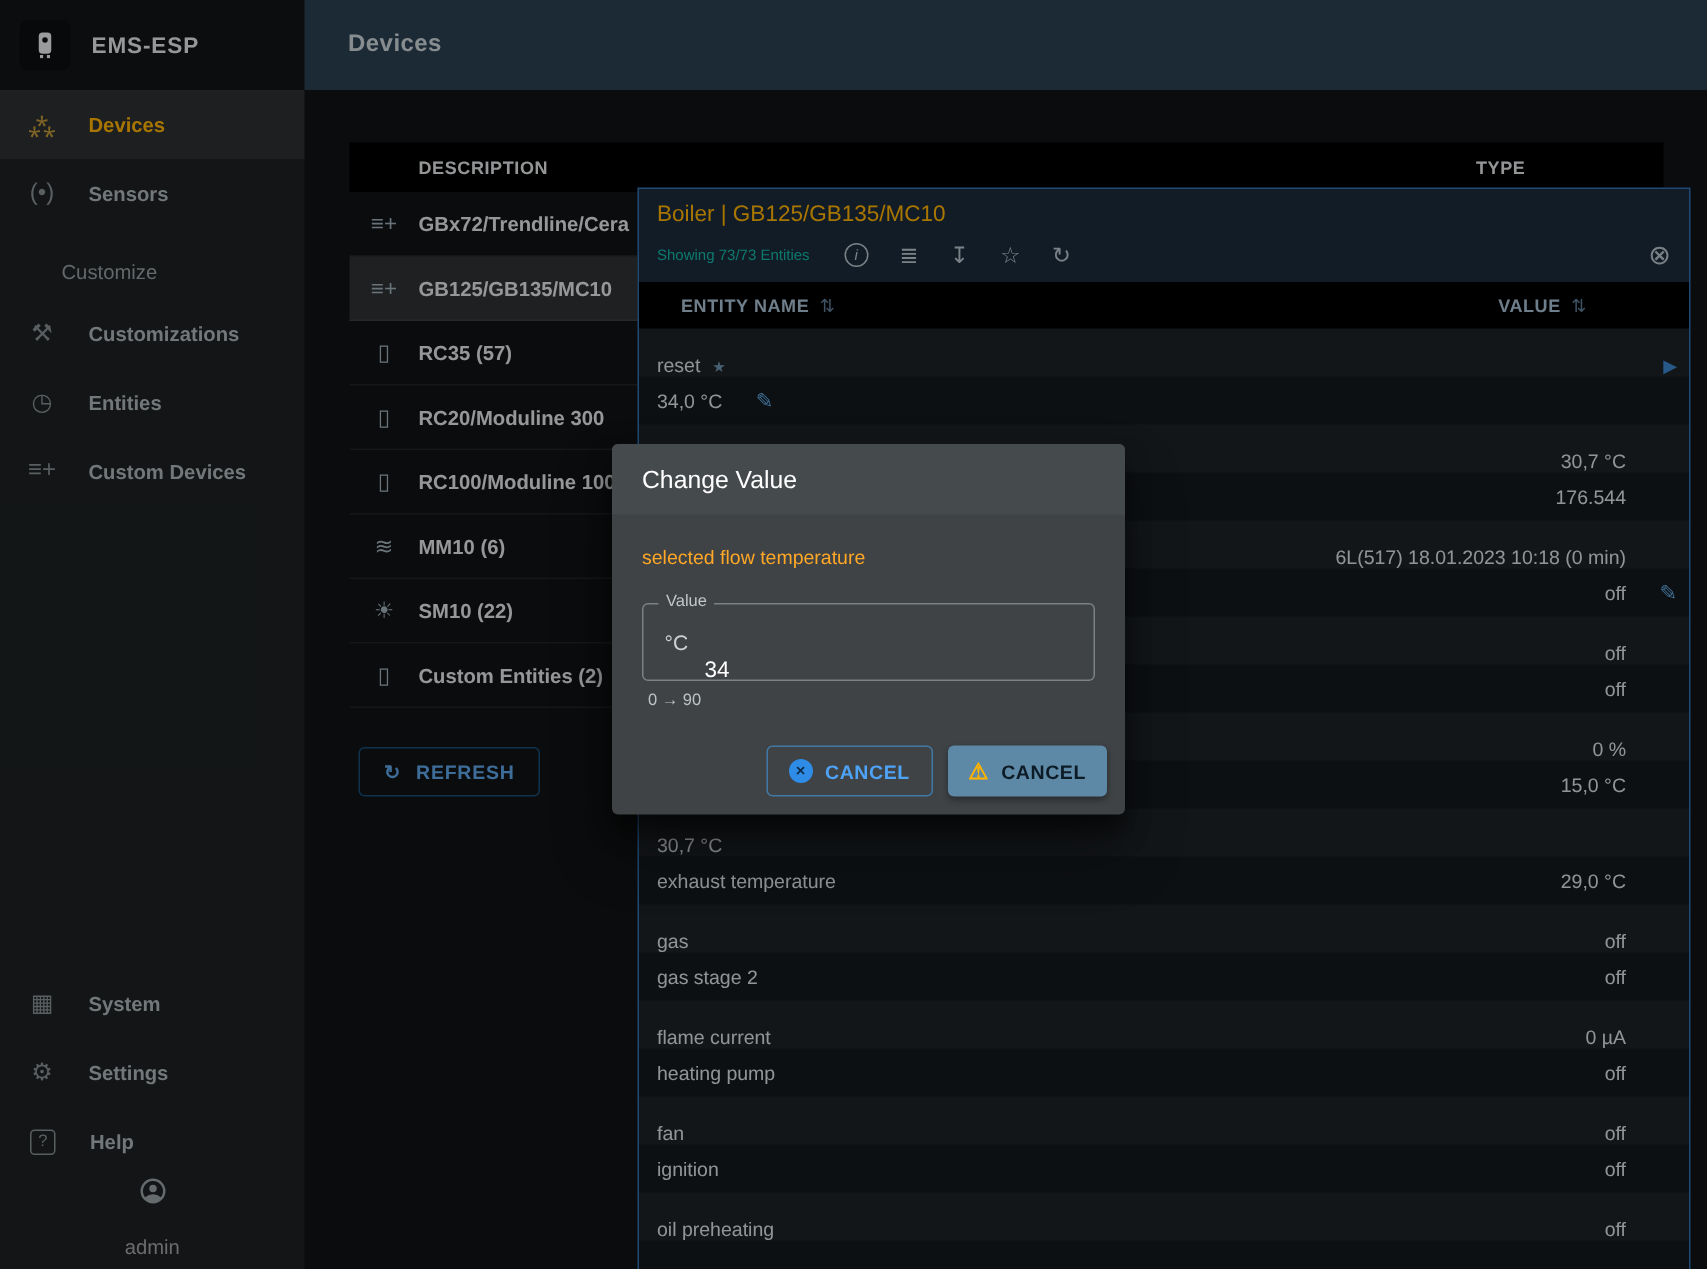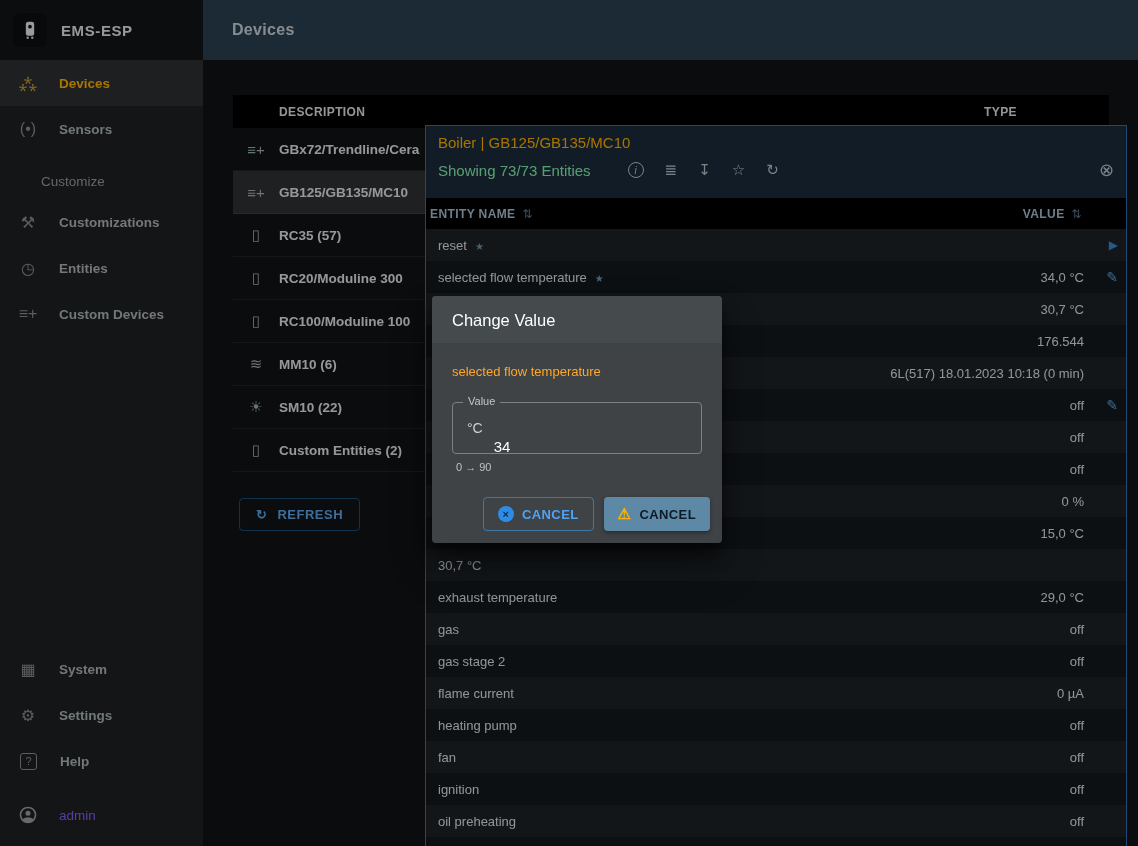--- a/index.html
+++ b/index.html
@@ -15,62 +15,62 @@
   .sidebar-header{height:60px;background:#121517;display:flex;align-items:center;gap:14px;padding:0 13px;flex-shrink:0;}
   .logo{width:34px;height:34px;background:#0b0e10;border-radius:6px;display:flex;align-items:center;justify-content:center;}
   .brand{color:#e3e6e8;font-size:15px;font-weight:bold;letter-spacing:.6px;}
   .nav-item{height:46px;display:flex;align-items:center;gap:20px;padding:0 17px;color:#aeb6ba;font-size:13.5px;font-weight:bold;cursor:pointer;}
   .nav-item .nav-icon{width:22px;text-align:center;color:#878f93;font-size:16px;font-weight:normal;flex-shrink:0;}
   .nav-item.active{background:rgba(255,255,255,0.07);color:#ffb300;}
   .nav-item.active .nav-icon{color:#c49a3a;}
   .nav-icon.boxed{font-size:11px;border:1.5px solid #878f93;border-radius:3px;width:15px;height:15px;line-height:15px;margin:0 3px;}
   .section-label{padding:22px 17px 10px;color:#969ea2;font-size:13.5px;margin-left:24px;}
   .nav-bottom{margin-top:auto;}
-  .user-row{height:62px;display:flex;align-items:center;gap:20px;padding:0 17px;color:#8b5cf6;font-size:13.5px;cursor:pointer;}
+  .user-row{height:62px;display:flex;align-items:center;gap:20px;padding:0 17px;color:#a3a3a3;font-size:13.5px;cursor:pointer;flex-direction:column;}
   .user-row .nav-icon{width:22px;color:#9aa2a6;display:flex;justify-content:center;}
 
   
   .main{flex:1;display:flex;flex-direction:column;position:relative;min-width:0;}
   .appbar{height:60px;background:#2b4053;display:flex;align-items:center;padding:0 29px;color:#ced5da;font-size:16px;font-weight:bold;letter-spacing:.3px;flex-shrink:0;}
   .content{flex:1;position:relative;padding:35px 26px 0 30px;}
 
   
   .device-table{width:876px;}
   .dheader{display:grid;grid-template-columns:46px 705px 1fr;background:#000;height:33px;align-items:center;color:#dfe3e5;font-size:12px;font-weight:bold;letter-spacing:.4px;}
   .drow{display:grid;grid-template-columns:46px 1fr;height:42px;align-items:center;border-bottom:1px solid rgba(255,255,255,0.07);color:#e2e5e7;font-size:13.5px;cursor:pointer;}
   .drow .dicon{justify-self:center;color:#9fb0ba;font-size:15px;}
   .drow .dlabel{font-weight:bold;white-space:nowrap;overflow:hidden;}
   .drow.selected{background:rgba(255,255,255,0.13);}
   .refresh-btn{margin:26px 0 0 6px;display:inline-flex;align-items:center;gap:10px;border:1px solid rgba(33,150,243,0.45);color:#5ea6e8;background:none;padding:8px 16px;border-radius:4px;font-size:13px;font-weight:bold;letter-spacing:.5px;font-family:inherit;cursor:pointer;}
 
   
   .entity-panel{position:absolute;left:222px;top:65px;width:700px;background:#14191e;border:1px solid #2d6fb0;z-index:5;}
-  .panel-head{background:#1c2b3a;padding:8px 12px 17px;}
+  .panel-head{background:#1c2b3a;padding:8px 12px 7px;}
   .panel-title{color:#ffb300;font-size:15px;margin-bottom:8px;}
   .panel-toolbar{display:flex;align-items:center;gap:21px;color:#b9c6cf;}
-  .showing{font-size:15px;color:#86efac;margin-right:16px;}
+  .showing{font-size:10px;color:#14b8a6;margin-right:2px;}
   .tb-icon{font-size:15px;cursor:pointer;}
   .info-circle{width:14px;height:14px;border:1.5px solid #b9c6cf;border-radius:50%;display:inline-flex;align-items:center;justify-content:center;font-size:10px;font-style:italic;cursor:pointer;}
   .close-icon{margin-left:auto;font-size:18px;cursor:pointer;color:#b9c4cc;}
-  .ehead{display:flex;background:#000;height:31px;align-items:center;padding:0 4px;color:#a8c0d4;font-size:12px;font-weight:bold;letter-spacing:.4px;}
+  .ehead{display:flex;background:#000;height:31px;align-items:center;padding:0 28px;color:#a8c0d4;font-size:12px;font-weight:bold;letter-spacing:.4px;}
   .ehead .col-name{flex:1;display:flex;gap:7px;align-items:center;cursor:pointer;}
   .ehead .col-value{display:flex;gap:7px;align-items:center;margin-right:40px;cursor:pointer;}
   .sort{color:#5f7d98;font-size:12px;font-weight:normal;}
   .erow{display:flex;align-items:center;height:32px;padding:0 8px 0 12px;font-size:13px;color:#dde1e4;cursor:pointer;}
-  .erow.alt{background:rgba(255,255,255,0.045);}
+  .erow.alt{background:rgba(255,255,255,0.045);align-items:flex-end;}
   .ename{flex:1;white-space:nowrap;overflow:hidden;}
   .estar{color:#6d93b1;font-size:10px;margin-left:8px;}
   .evalue{text-align:right;white-space:nowrap;}
   .eaction{width:34px;text-align:right;flex-shrink:0;}
   [data-name="play-icon"]{color:#3a87cf;font-size:12px;}
   [data-name="edit-icon"]{color:#5fa8e0;font-size:14px;}
 
   
   .backdrop{position:absolute;inset:0;background:rgba(0,0,0,0.34);z-index:40;}
-  .dialog{position:absolute;left:432px;top:296px;width:290px;background:#3f4345;border-radius:4px;z-index:50;box-shadow:0 11px 15px rgba(0,0,0,0.5),0 24px 38px rgba(0,0,0,0.35);}
+  .dialog{position:absolute;left:408px;top:296px;width:342px;background:#3f4345;border-radius:4px;z-index:50;box-shadow:0 11px 15px rgba(0,0,0,0.5),0 24px 38px rgba(0,0,0,0.35);}
   .dialog-title{padding:15px 20px 13px;font-size:16.5px;color:#fff;background:#454a4c;border-radius:4px 4px 0 0;}
   .dialog-body{padding:21px 20px 0;}
   .field-label{color:#ffa726;font-size:13px;}
   .input-wrap{position:relative;margin-top:23px;border:1px solid #7b8184;border-radius:4px;height:50px;display:flex;align-items:center;padding:0 14px;gap:11px;cursor:text;}
   .input-label{position:absolute;top:-8px;left:10px;background:#3f4345;padding:0 5px;font-size:11px;color:#c2c7c9;}
   .unit{color:#cdd1d3;font-size:14px;}
   .value-text{color:#fff;font-size:15px;margin-top:36px;}
   .helper{font-size:11px;color:#bdc2c4;margin:7px 0 0 4px;}
   .dialog-actions{display:flex;justify-content:flex-end;gap:10px;padding:24px 12px 12px;}
   .btn{display:inline-flex;align-items:center;gap:8px;height:34px;padding:0 14px;border-radius:4px;font-size:13px;font-weight:bold;letter-spacing:.4px;cursor:pointer;border:none;background:none;font-family:inherit;}
@@ -218,21 +218,20 @@
             <span class="sort" data-name="sort-icon">⇅</span>
           </span>
         </div>
         <div id="entity-rows" data-name="entity-rows">
             <div class="erow alt" data-name="entity-row">
               <span class="ename" data-name="entity-name">reset<span class="estar" data-name="favorite-star-icon">★</span></span>
               <span class="evalue" data-name="entity-value"></span>
               <span class="eaction" data-name="play-icon">▶</span>
             </div>
             <div class="erow" data-name="entity-row">
-              <span class="ename" data-name="entity-name">selected flow temperature<span class="estar" data-name="favorite-star-icon">★</span></span>
               <span class="evalue" data-name="entity-value">34,0 °C</span>
               <span class="eaction" data-name="edit-icon">✎</span>
             </div>
             <div class="erow alt" data-name="entity-row">
               <span class="ename" data-name="entity-name"></span>
               <span class="evalue" data-name="entity-value">30,7 °C</span>
               <span class="eaction" data-name="action-spacer"></span>
             </div>
             <div class="erow" data-name="entity-row">
               <span class="ename" data-name="entity-name"></span>

